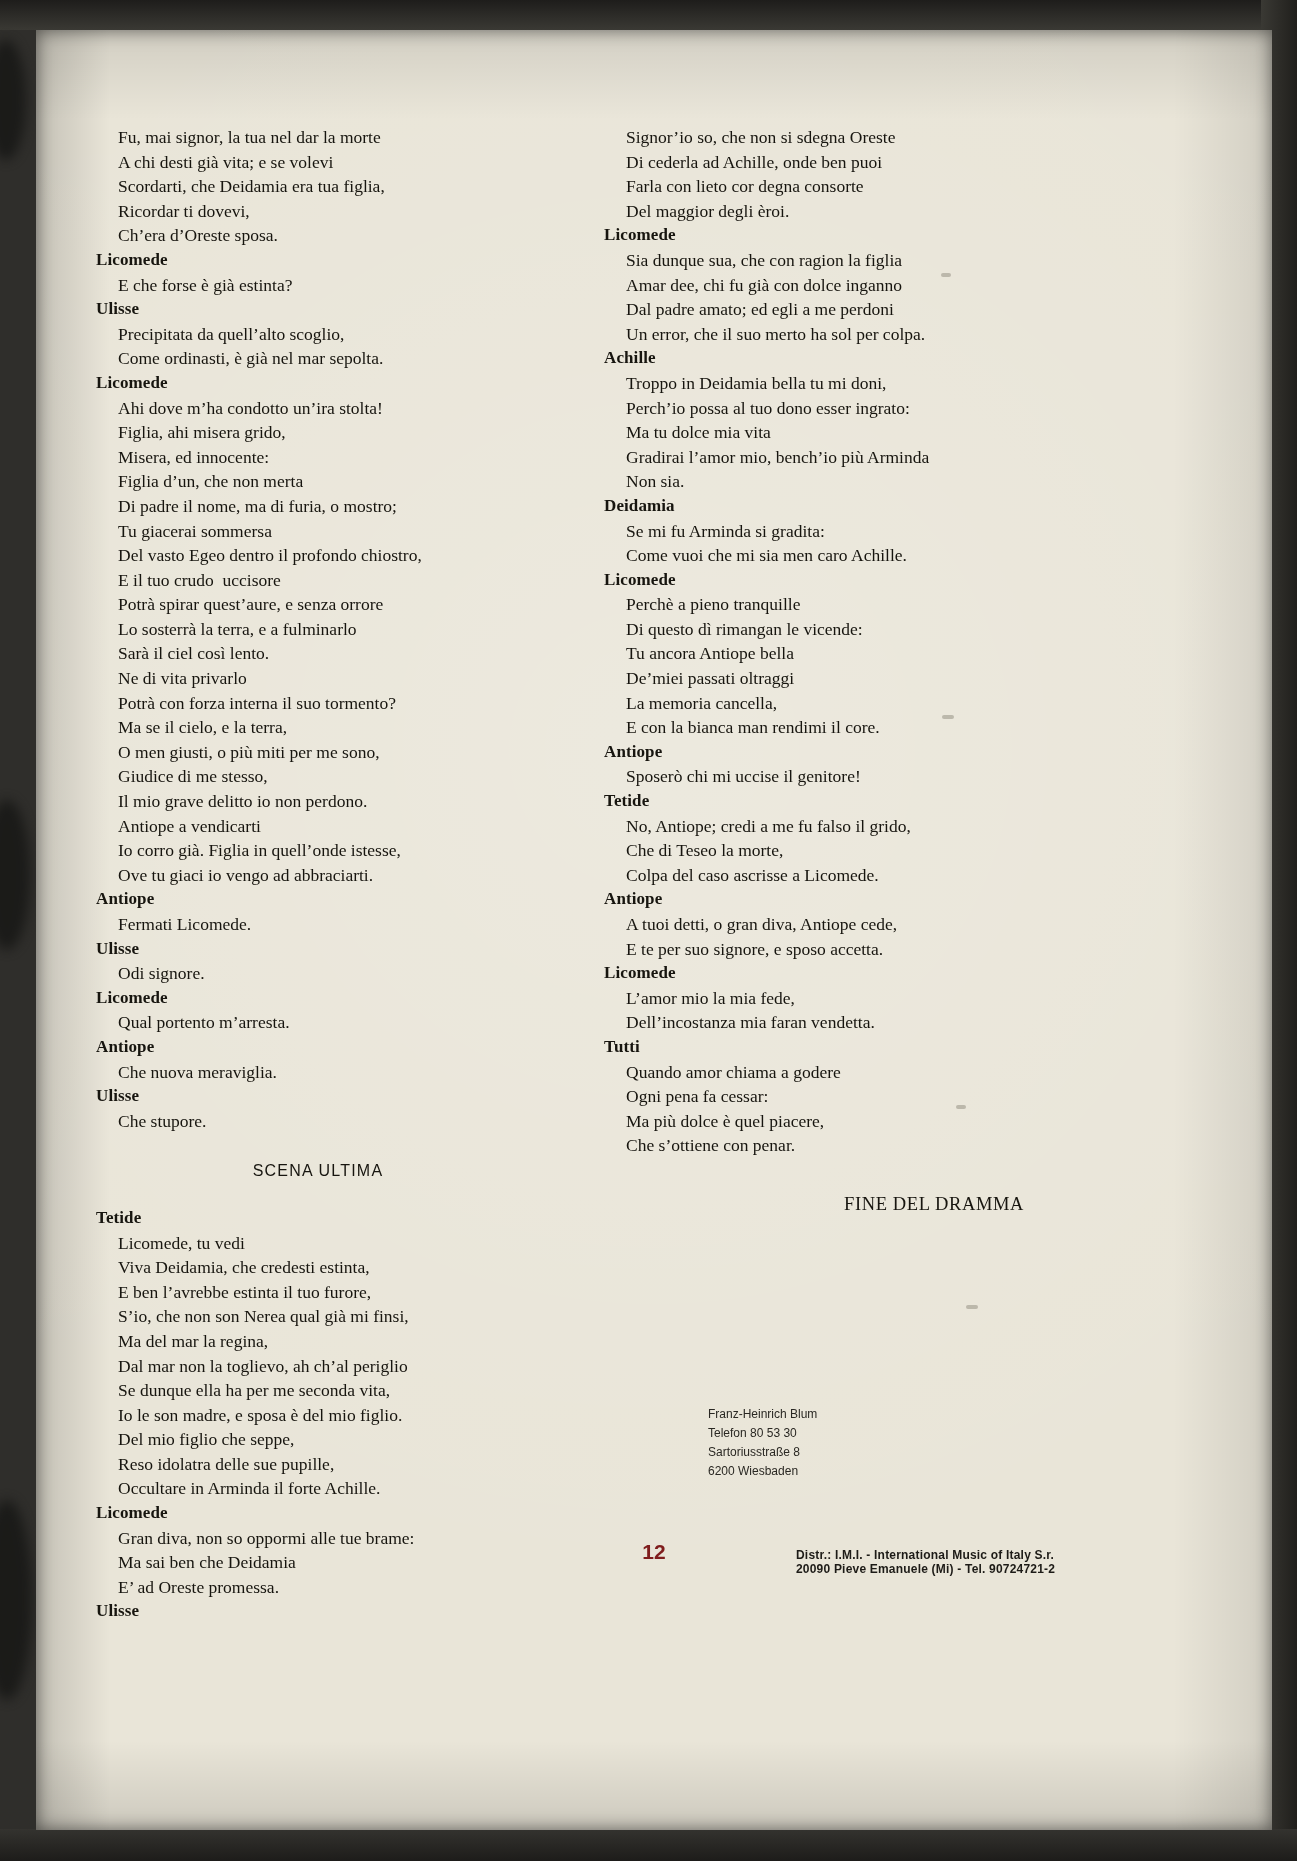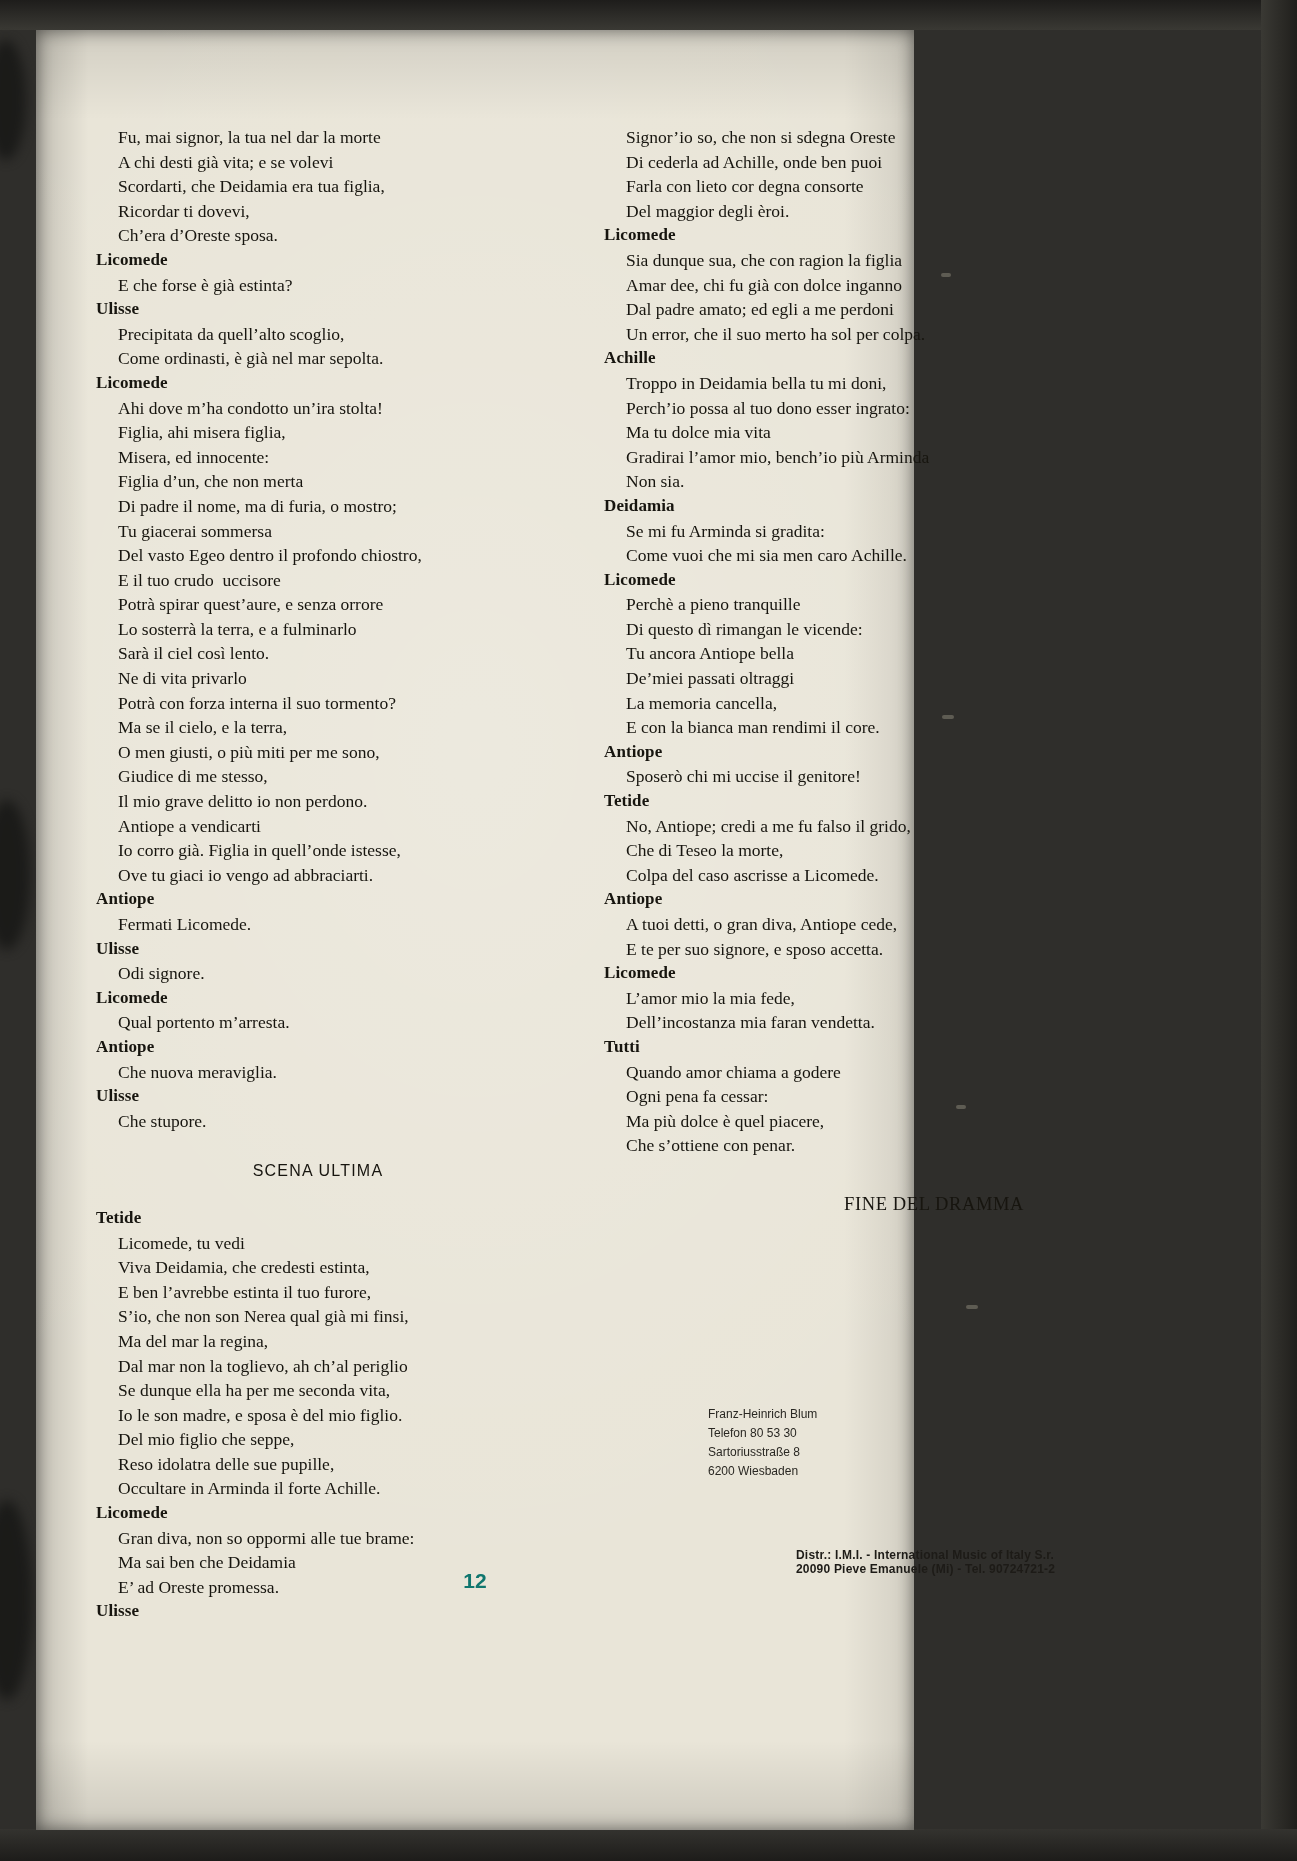--- a/index.html
+++ b/index.html
@@ -7,21 +7,21 @@
     position:relative;
     width:1297px;height:1861px;
     background:#2f2e2b;
     font-family:"Liberation Serif", serif;
     overflow:hidden;
   }
   
   #paper{
     position:absolute;
     left:36px;top:30px;
-    width:878px;height:1800px;
+    width:1236px;height:1800px;
     background:#e9e5d8;
     box-shadow:0 0 18px rgba(0,0,0,.55) inset;
   }
   
   #paper:before{
     content:"";position:absolute;inset:0;
     background:
       radial-gradient(120% 80% at 50% 40%, rgba(255,255,255,.16), rgba(0,0,0,0) 60%),
       linear-gradient(90deg, rgba(0,0,0,.16) 0%, rgba(0,0,0,0) 6%, rgba(0,0,0,0) 92%, rgba(0,0,0,.10) 100%),
       linear-gradient(180deg, rgba(0,0,0,.10) 0%, rgba(0,0,0,0) 5%, rgba(0,0,0,0) 95%, rgba(0,0,0,.12) 100%);
@@ -92,22 +92,21 @@
     line-height:19px;
     color:#2a2823;
   }
   .pagenum{
     position:absolute;
     left:0;right:0;top:1510px;
     text-align:center;
     font-family:"Liberation Sans", sans-serif;
     font-weight:bold;
     font-size:21px;
-    color:#0f766e;
-    margin-top:29px;
+    color:#7f1d1d;
   }
   .imprint{
     position:absolute;
     left:760px;top:1518px;
     width:330px;
     font-family:"Liberation Sans", sans-serif;
     font-weight:bold;
     font-size:12px;
     line-height:14px;
     color:#1d1b17;
@@ -155,21 +154,21 @@
 
         <div>
           <div class="speaker">Ulisse</div>
           <div class="line">Precipitata da quell’alto scoglio,</div>
           <div class="line">Come ordinasti, è già nel mar sepolta.</div>
         </div>
 
         <div>
           <div class="speaker">Licomede</div>
           <div class="line">Ahi dove m’ha condotto un’ira stolta!</div>
-          <div class="line">Figlia, ahi misera figlia,</div>
+          <div class="line">Figlia, ahi misera grido,</div>
           <div class="line">Misera, ed innocente:</div>
           <div class="line">Figlia d’un, che non merta</div>
           <div class="line">Di padre il nome, ma di furia, o mostro;</div>
           <div class="line">Tu giacerai sommersa</div>
           <div class="line">Del vasto Egeo dentro il profondo chiostro,</div>
           <div class="line">E il tuo crudo  uccisore</div>
           <div class="line">Potrà spirar quest’aure, e senza orrore</div>
           <div class="line">Lo sosterrà la terra, e a fulminarlo</div>
           <div class="line">Sarà il ciel così lento.</div>
           <div class="line">Ne di vita privarlo</div>

